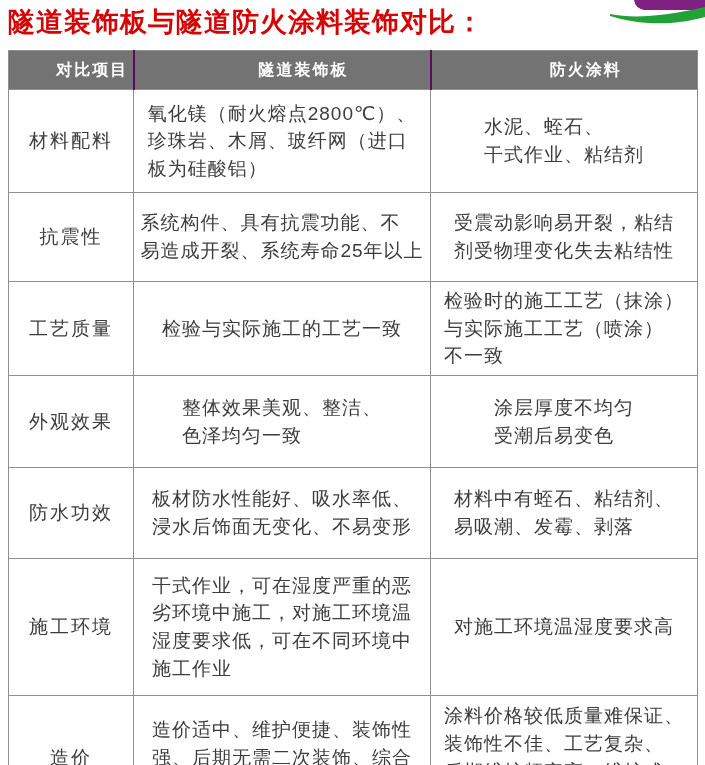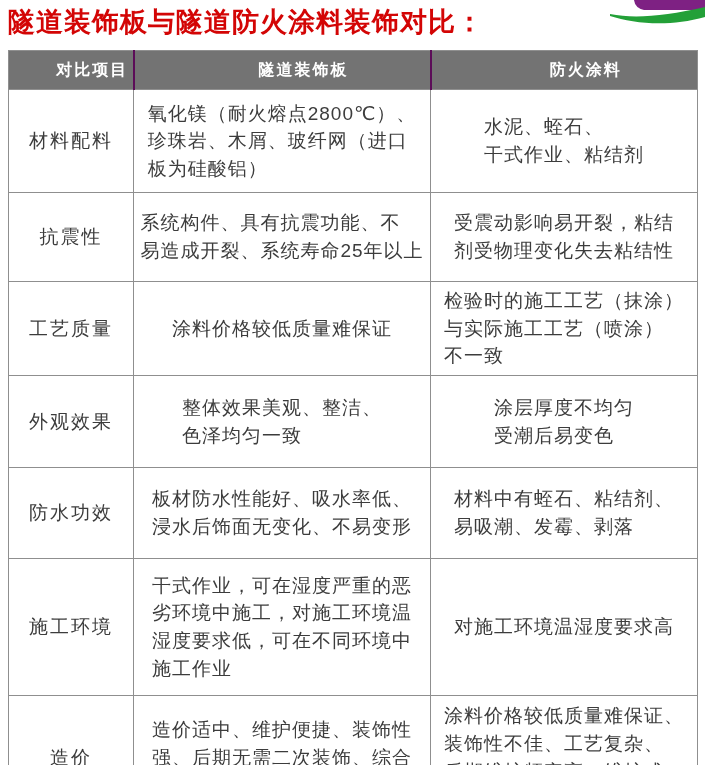--- a/index.html
+++ b/index.html
@@ -100,21 +100,21 @@
           <div class="cell">
             <span>受震动影响易开裂，粘结
 剂受物理变化失去粘结性</span>
           </div>
         </td>
     </tr>
     <tr>
       <td class="item">工艺质量</td>
       <td>
           <div class="cell">
-            <span>涂料价格较低质量难保证</span>
+            <span>检验与实际施工的工艺一致</span>
           </div>
         </td>
       <td>
           <div class="cell">
             <span>检验时的施工工艺（抹涂）
 与实际施工工艺（喷涂）
 不一致</span>
           </div>
         </td>
     </tr>

